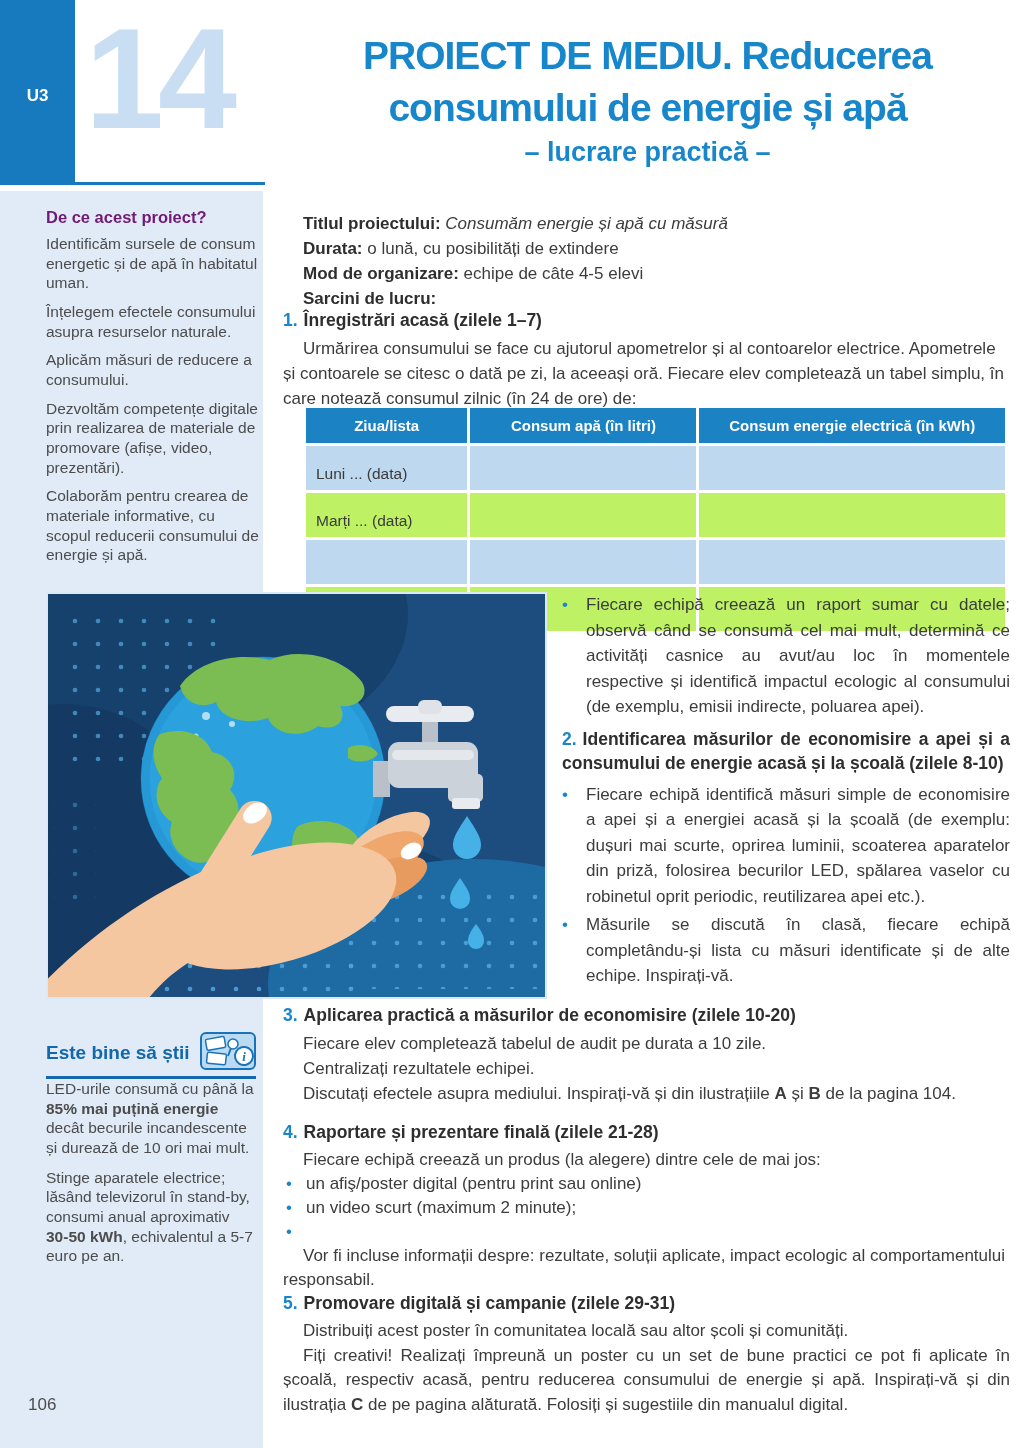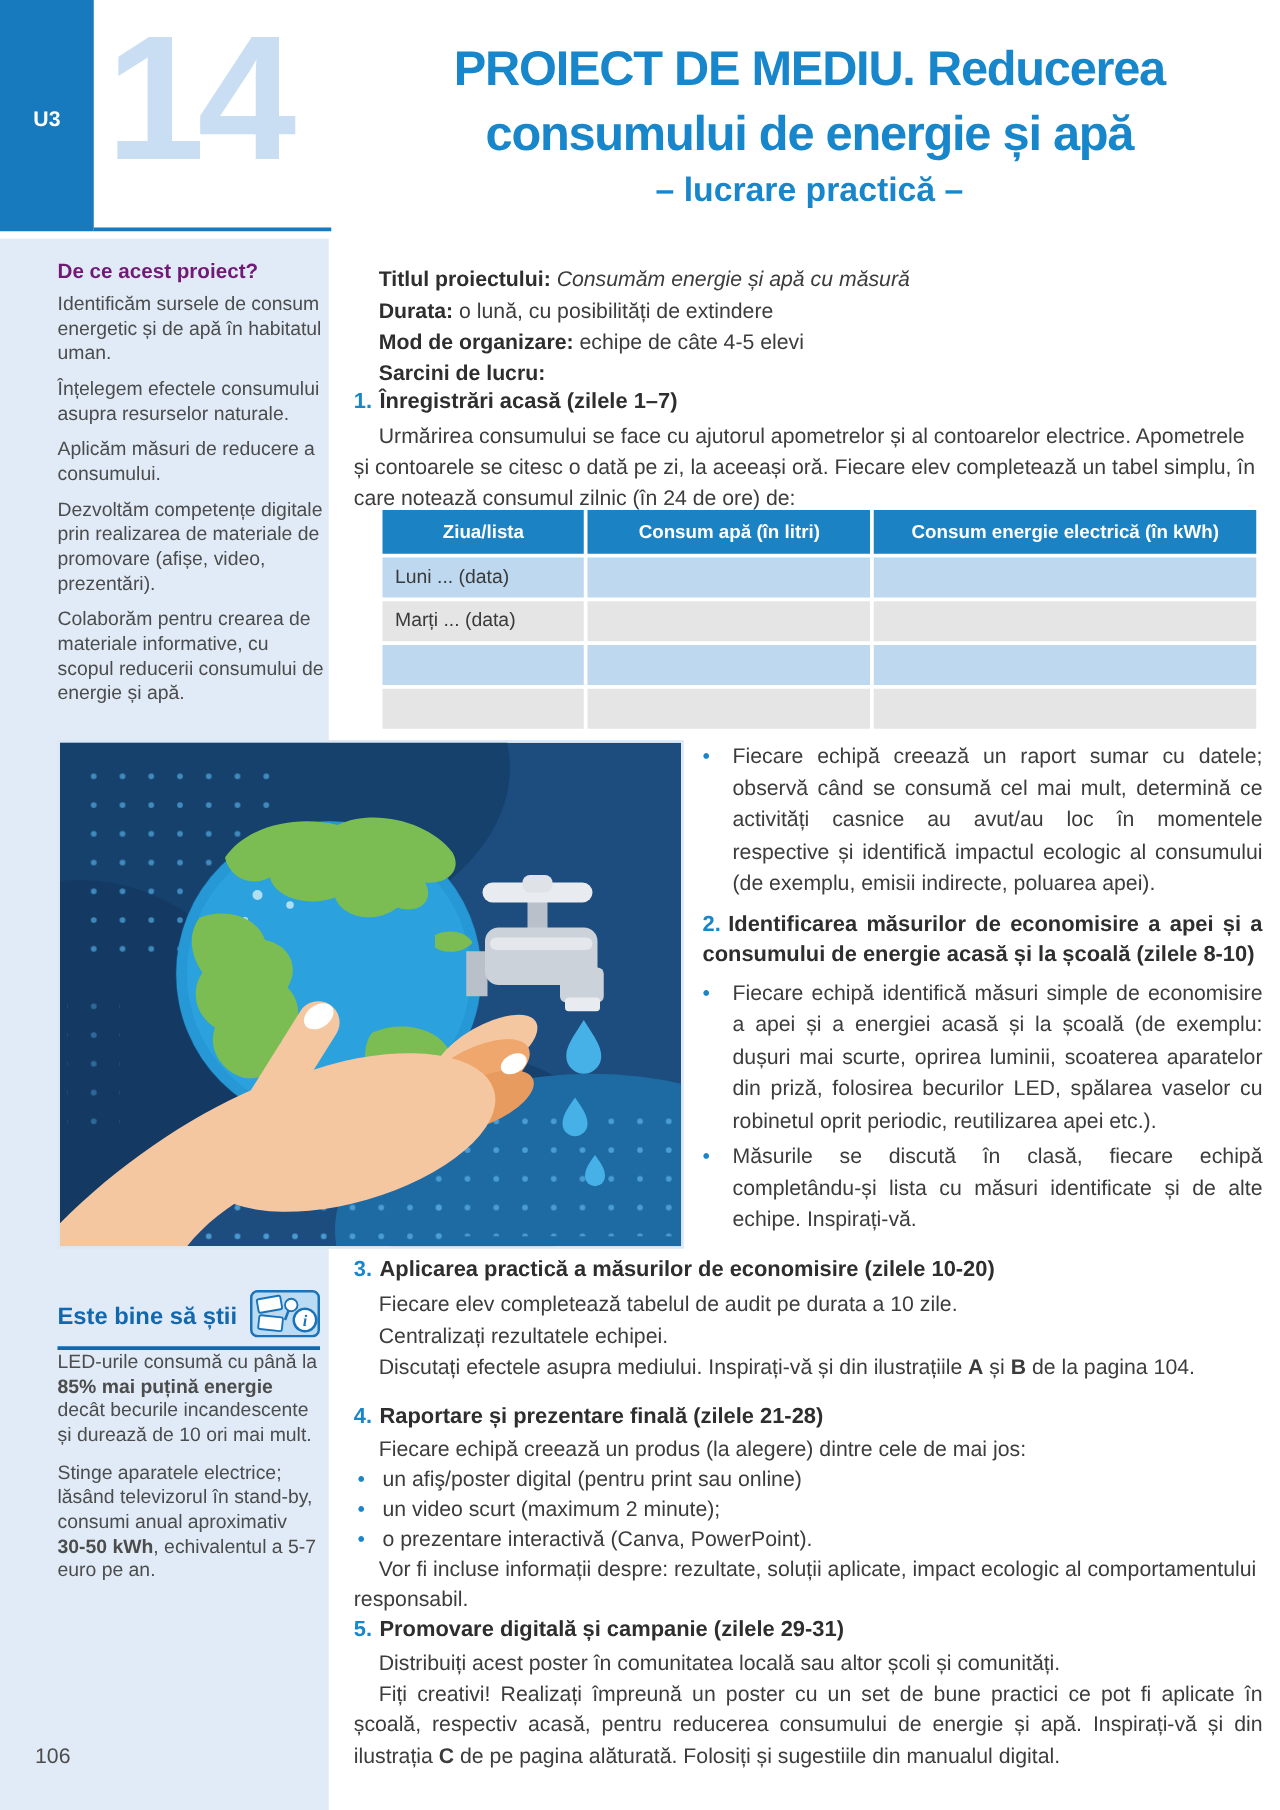--- a/index.html
+++ b/index.html
@@ -34,23 +34,23 @@
   .task{left:283px;width:727px;}
   .task .head{font-size:17.5px;font-weight:bold;color:#2e2e2e;line-height:24px;margin:0 0 4px 0;}
   .num{color:#1886ca;font-weight:bold;margin-right:6px;}
   .task .line{font-size:17px;line-height:25px;color:#3c3c3c;text-indent:20px;margin:0;}
   .opt{display:flex;font-size:17px;line-height:24px;color:#3c3c3c;}
   .opt .dot{width:20px;padding-left:3px;color:#1886ca;}
 
   
   .ctable{left:303px;top:405px;width:705px;border-collapse:separate;border-spacing:3px;}
   .ctable th{background:#1b82c4;color:#fff;font-size:15px;font-weight:bold;height:33px;text-align:center;}
-  .ctable td{height:32px;font-size:15.5px;color:#3a3a3a;padding:0 0 0 10px;}
+  .ctable td{height:32px;font-size:15.5px;color:#3a3a3a;padding:12px 0 0 10px;}
   .ctable tr.rA td{background:#bdd8ef;}
-  .ctable tr.rB td{background:#e5e5e5;}
+  .ctable tr.rB td{background:#bef264;}
   .c1{width:160px;} .c2{width:225px;} .c3{width:305px;}
 
   
   .illus{left:48px;top:594px;width:497px;height:403px;outline:2px solid #dbe8f5;}
 
   
   .rcol{left:562px;top:592px;width:448px;}
   .rb{display:flex;margin:0 0 3px 0;}
   .rb .dot{width:24px;color:#1886ca;font-size:17px;line-height:25.5px;}
   .rb .tx{flex:1;text-align:justify;font-size:17px;line-height:25.5px;color:#3c3c3c;}
@@ -227,21 +227,20 @@
     <div class="opt">
         <span class="dot">•</span>
         <span>un afiş/poster digital (pentru print sau online)</span>
       </div>
     <div class="opt">
         <span class="dot">•</span>
         <span>un video scurt (maximum 2 minute);</span>
       </div>
     <div class="opt">
         <span class="dot">•</span>
-        <span>o prezentare interactivă (Canva, PowerPoint).</span>
       </div>
     <p class="line" style="line-height:24px;">Vor fi incluse informații despre: rezultate, soluții aplicate, impact ecologic al comportamentului responsabil.</p>
   </div>
 
   <div class="abs task" style="top:1291px;">
     <div class="head"><span class="num">5.</span><span>Promovare digitală și campanie (zilele 29-31)</span></div>
     <p class="line" style="line-height:24.5px;">Distribuiți acest poster în comunitatea locală sau altor școli și comunități.</p>
     <p class="line" style="line-height:24.5px;text-align:justify;"><span>Fiți creativi! Realizați împreună un poster cu un set de bune practici ce pot fi aplicate în școală, respectiv acasă, pentru reducerea consumului de energie și apă. Inspirați-vă și din ilustrația </span><span class="b">C</span><span> de pe pagina alăturată. Folosiți și sugestiile din manualul digital.</span></p>
   </div>
 

